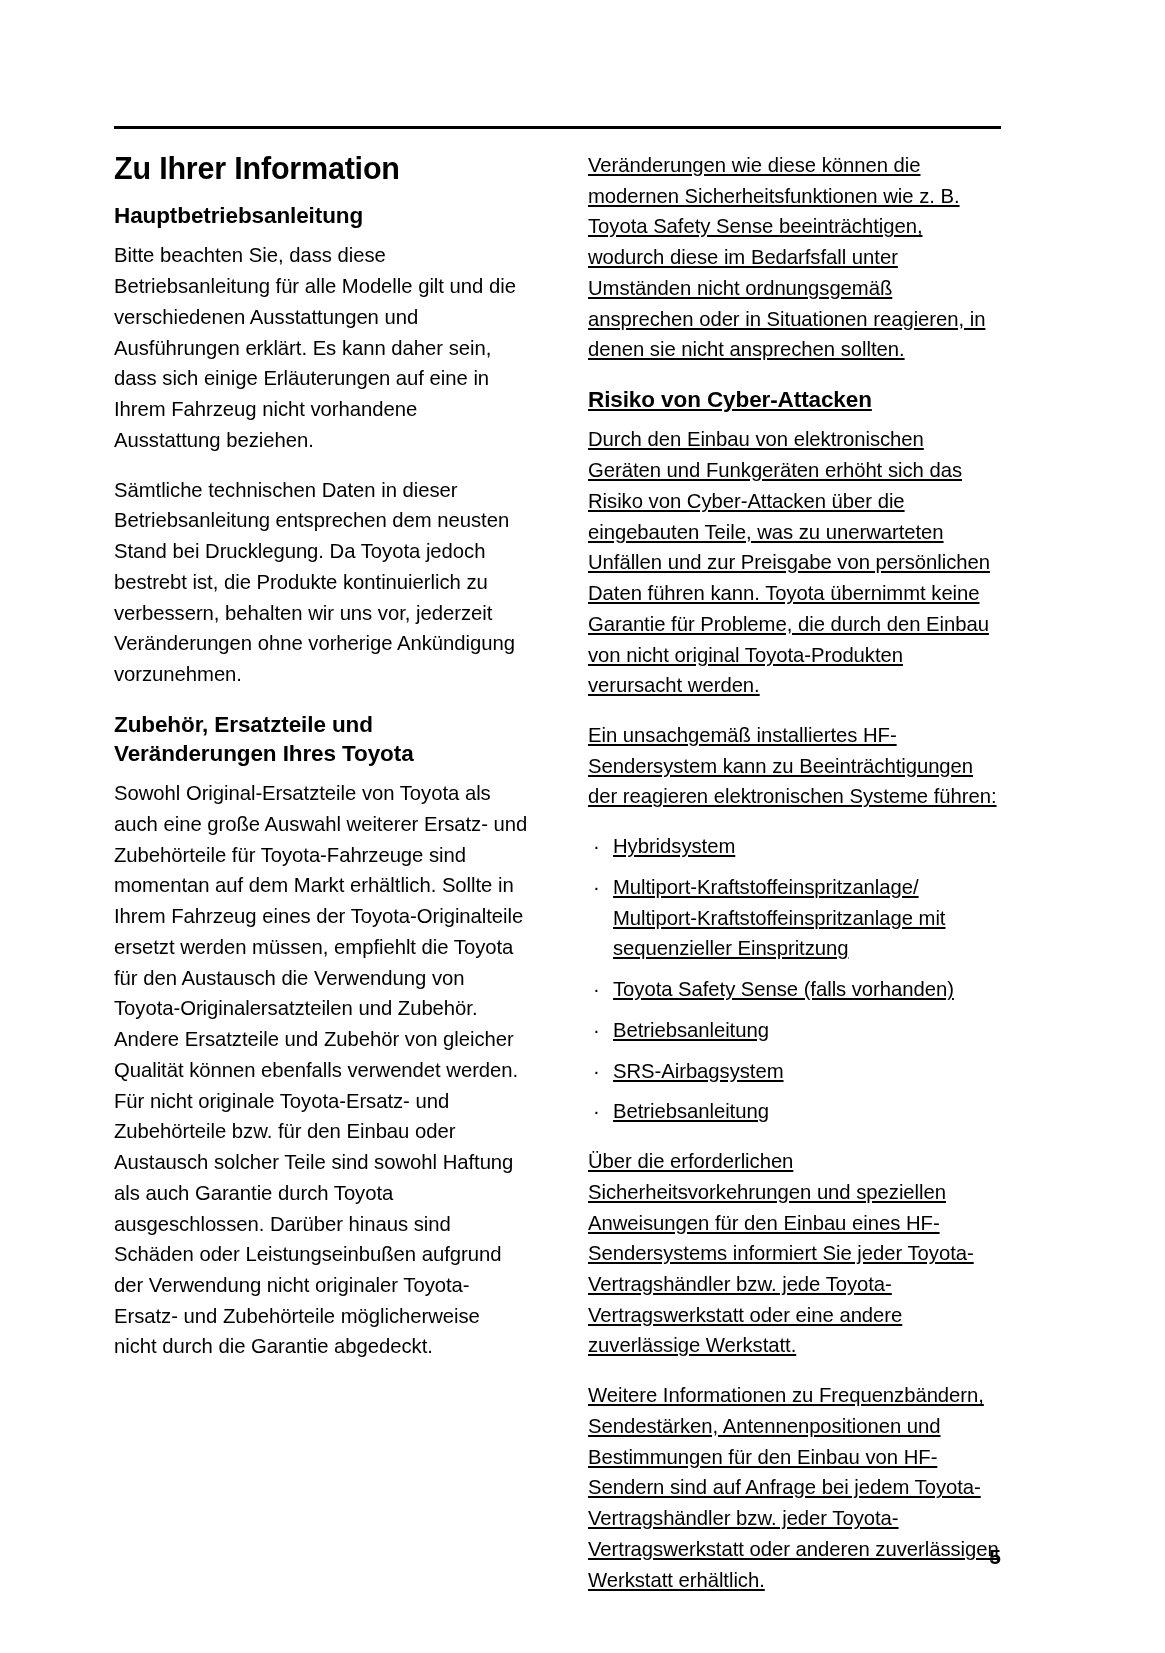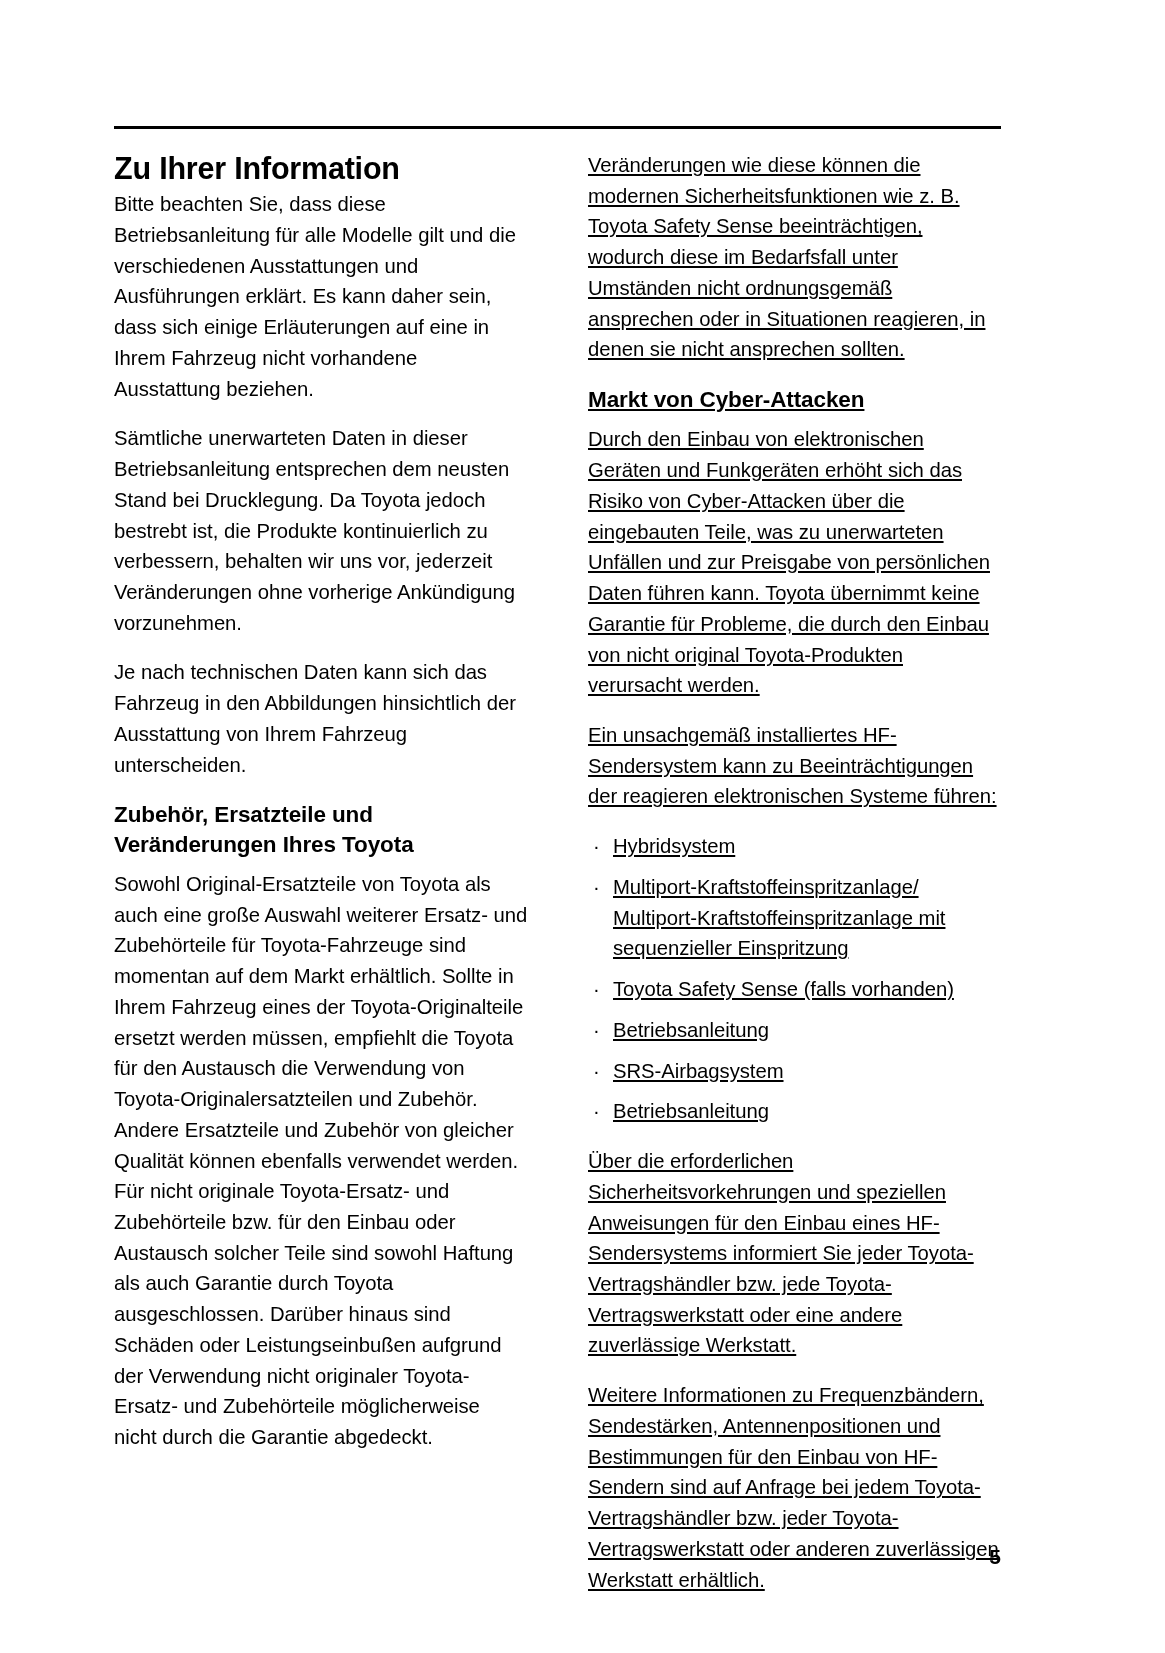--- a/index.html
+++ b/index.html
@@ -113,37 +113,37 @@
 <div class="page">
 
   <div class="top-rule"></div>
 
   <div class="content">
 
     <div class="col col-left">
 
       <h1 class="chapter-title">Zu Ihrer Information</h1>
 
+      <h2 class="section-heading first">Hauptbetriebsanleitung</h2>
 
       <p class="body">Bitte beachten Sie, dass diese Betriebsanleitung für alle Modelle gilt und die verschiedenen Ausstattungen und Ausführungen erklärt. Es kann daher sein, dass sich einige Erläuterungen auf eine in Ihrem Fahrzeug nicht vorhandene Ausstattung beziehen.</p>
 
-      <p class="body">Sämtliche unerwarteten Daten in dieser Betriebsanleitung entsprechen dem neusten Stand bei Drucklegung. Da Toyota jedoch bestrebt ist, die Produkte kontinuierlich zu verbessern, behalten wir uns vor, jederzeit Veränderungen ohne vorherige Ankündigung vorzunehmen.</p>
+      <p class="body">Sämtliche technischen Daten in dieser Betriebsanleitung entsprechen dem neusten Stand bei Drucklegung. Da Toyota jedoch bestrebt ist, die Produkte kontinuierlich zu verbessern, behalten wir uns vor, jederzeit Veränderungen ohne vorherige Ankündigung vorzunehmen.</p>
 
-      <p class="body">Je nach technischen Daten kann sich das Fahrzeug in den Abbildungen hinsichtlich der Ausstattung von Ihrem Fahrzeug unterscheiden.</p>
 
       <h2 class="section-heading">Zubehör, Ersatzteile und Veränderungen Ihres Toyota</h2>
 
       <p class="body">Sowohl Original-Ersatzteile von Toyota als auch eine große Auswahl weiterer Ersatz- und Zubehörteile für Toyota-Fahrzeuge sind momentan auf dem Markt erhältlich. Sollte in Ihrem Fahrzeug eines der Toyota-Originalteile ersetzt werden müssen, empfiehlt die Toyota für den Austausch die Verwendung von Toyota-Originalersatzteilen und Zubehör. Andere Ersatzteile und Zubehör von gleicher Qualität können ebenfalls verwendet werden. Für nicht originale Toyota-Ersatz- und Zubehörteile bzw. für den Einbau oder Austausch solcher Teile sind sowohl Haftung als auch Garantie durch Toyota ausgeschlossen. Darüber hinaus sind Schäden oder Leistungseinbußen aufgrund der Verwendung nicht originaler Toyota-Ersatz- und Zubehörteile möglicherweise nicht durch die Garantie abgedeckt.</p>
     </div>
 
     <div class="col col-right">
 
       <p class="body">Veränderungen wie diese können die modernen Sicherheitsfunktionen wie z. B. Toyota Safety Sense beeinträchtigen, wodurch diese im Bedarfsfall unter Umständen nicht ordnungsgemäß ansprechen oder in Situationen reagieren, in denen sie nicht ansprechen sollten.</p>
 
-      <h2 class="section-heading">Markt von Cyber-Attacken</h2>
+      <h2 class="section-heading">Risiko von Cyber-Attacken</h2>
 
       <p class="body">Durch den Einbau von elektronischen Geräten und Funkgeräten erhöht sich das Risiko von Cyber-Attacken über die eingebauten Teile, was zu unerwarteten Unfällen und zur Preisgabe von persönlichen Daten führen kann. Toyota übernimmt keine Garantie für Probleme, die durch den Einbau von nicht original Toyota-Produkten verursacht werden.</p>
 
 
       <p class="body">Ein unsachgemäß installiertes HF-Sendersystem kann zu Beeinträchtigungen der reagieren elektronischen Systeme führen:</p>
 
       <ul class="bullets">
         <li>
           <span class="bullet-dot">·</span>
           <span>Hybridsystem</span>

